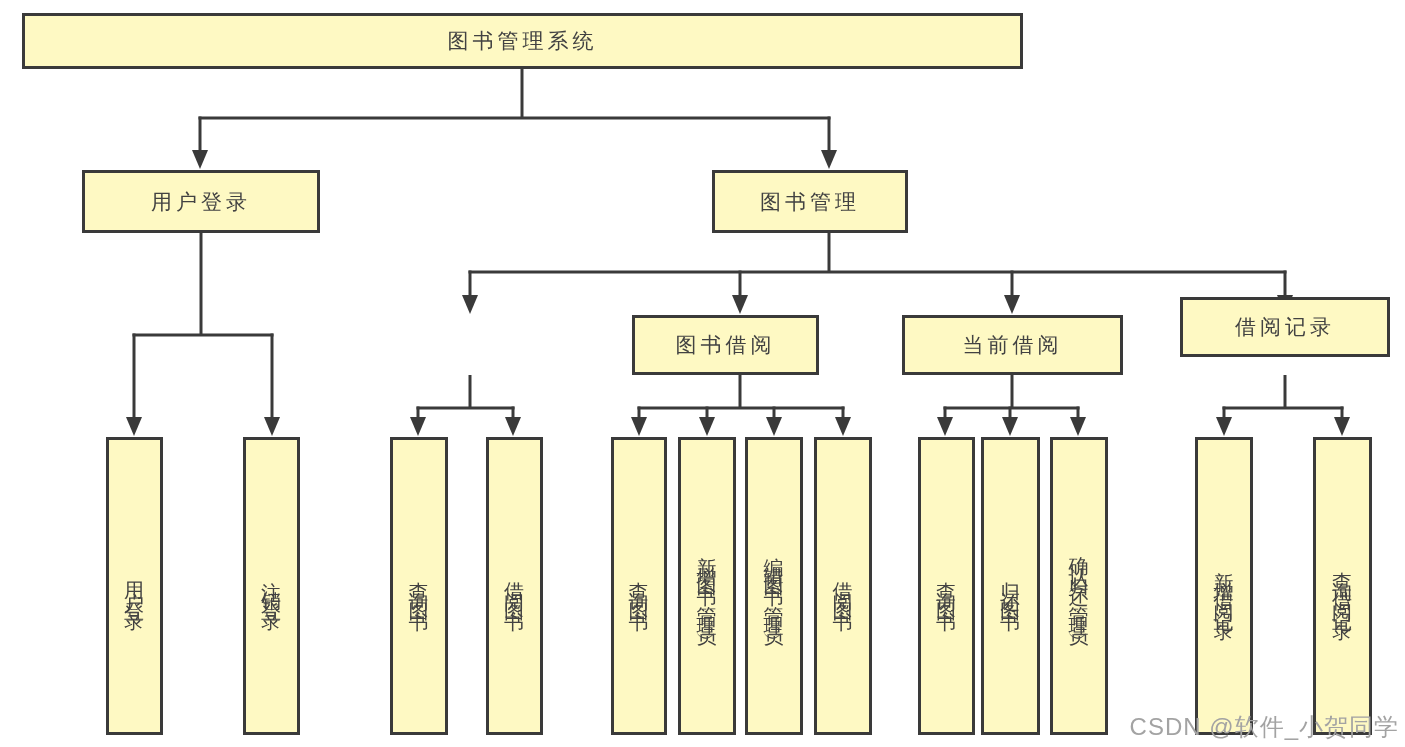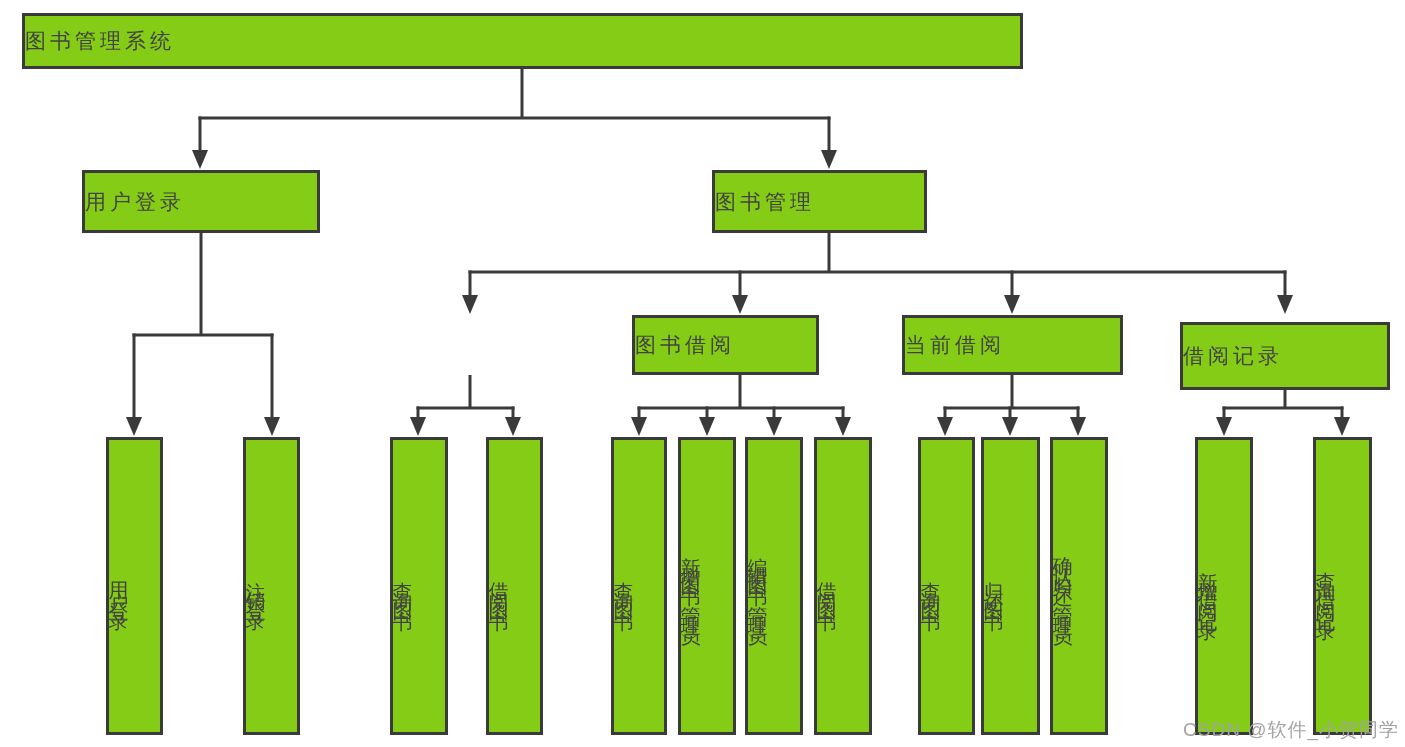--- a/index.html
+++ b/index.html
@@ -13,45 +13,45 @@
   }
   #connectors {
     position: absolute;
     left: 0; top: 0;
     width: 1405px; height: 747px;
     z-index: 0;
   }
   .node {
     position: absolute;
     box-sizing: border-box;
-    background: #84cc16;
+    background: #fef9c3;
     border: 3px solid #3a3a3a;
     display: flex;
     align-items: center;
-    justify-content: flex-start;
+    justify-content: center;
     color: #424242;
     z-index: 1;
   }
   .node.h span {
     font-size: 21px;
     letter-spacing: 4px;
     white-space: nowrap;
   }
   .node.v span {
     writing-mode: vertical-rl;
     text-orientation: mixed;
     font-size: 20px;
     letter-spacing: 10px;
     line-height: 1;
   }
   #watermark {
     position: absolute;
     right: 6px;
     bottom: 4px;
-    font-size: 19px;
+    font-size: 24px;
     color: #a3a3a3;
     letter-spacing: 1px;
     z-index: 2;
     white-space: nowrap;
   }
 </style>
 </head>
 <body>
 
 <div id="chart">
@@ -109,30 +109,30 @@
       <line x1="1342" y1="406.5" x2="1342" y2="423" stroke="#3a3a3a" stroke-width="3"></line>
       <polygon points="1334,417 1350,417 1342,436" fill="#3a3a3a"></polygon>
     </svg>
   <div id="watermark">CSDN @软件_小贺同学</div>
 <div class="node h" style="left: 22px; top: 13px; width: 1001px; height: 56px;">
       <span>图书管理系统</span>
     </div>
     <div class="node h" style="left: 82px; top: 170px; width: 238px; height: 63px;">
       <span>用户登录</span>
     </div>
-    <div class="node h" style="left: 712px; top: 170px; width: 215px; height: 63px;">
+    <div class="node h" style="left: 712px; top: 170px; width: 196px; height: 63px;">
       <span>图书管理</span>
     </div>
     <div class="node h" style="left: 632px; top: 315px; width: 187px; height: 60px;">
       <span>图书借阅</span>
     </div>
     <div class="node h" style="left: 902px; top: 315px; width: 221px; height: 60px;">
       <span>当前借阅</span>
     </div>
-    <div class="node h" style="left: 1180px; top: 322px; width: 210px; height: 68px;">
+    <div class="node h" style="left: 1180px; top: 297px; width: 210px; height: 60px;">
       <span>借阅记录</span>
     </div>
     <div class="node v" style="left: 106px; top: 437px; width: 57px; height: 298px;">
       <span>用户登录</span>
     </div>
     <div class="node v" style="left: 243px; top: 437px; width: 57px; height: 298px;">
       <span>注销登录</span>
     </div>
     <div class="node v" style="left: 390px; top: 437px; width: 58px; height: 298px;">
       <span>查询图书</span>

